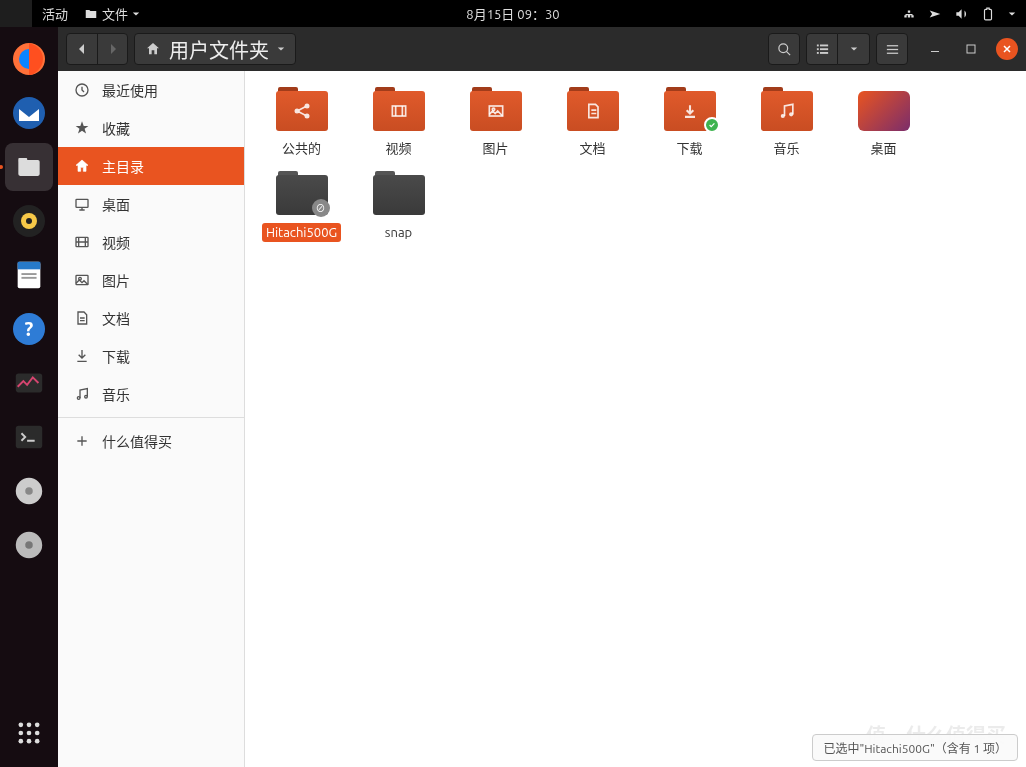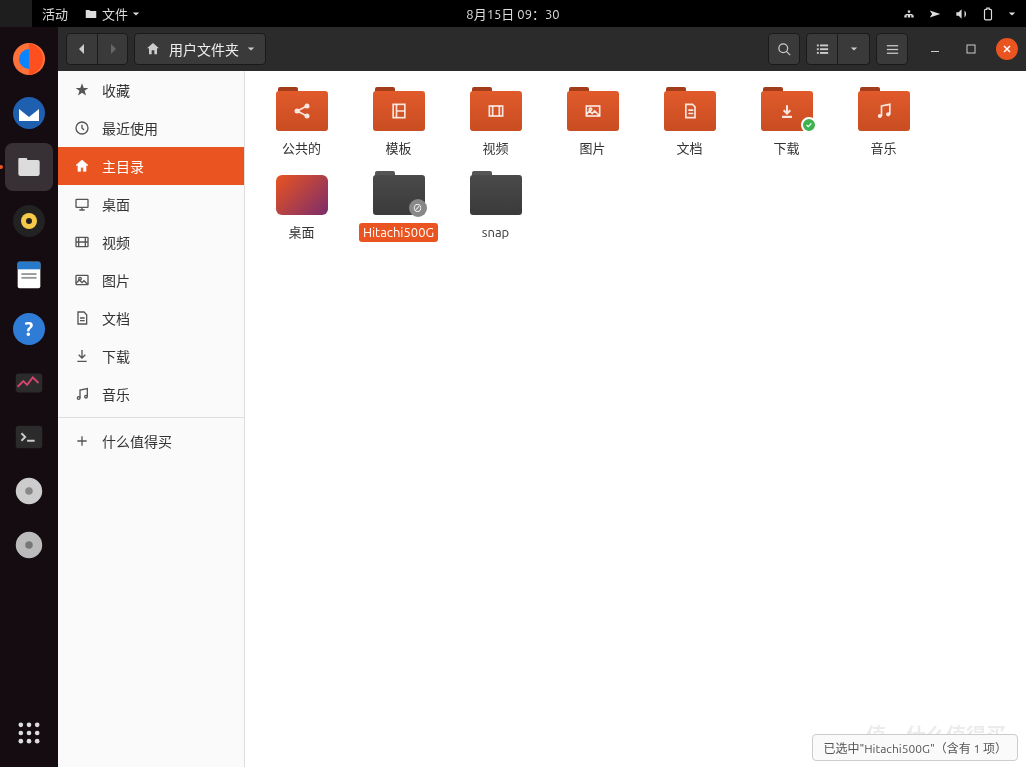--- a/index.html
+++ b/index.html
@@ -20,21 +20,21 @@
 .dock-item.active::before { content:''; position:absolute; left:-6px; top:50%; transform:translateY(-50%); width:4px; height:4px; background:#e95420; border-radius:50%; }
 .dock-spacer { flex: 1; }
 .dock-apps { width: 48px; height: 48px; display: flex; align-items: center; justify-content: center; margin-bottom: 10px; cursor: pointer; }
 
 
 .window { position: absolute; left: 58px; top: 27px; right: 0; bottom: 0; background: #fff; display: flex; flex-direction: column; }
 .titlebar { height: 44px; background: #2b2b2b; display: flex; align-items: center; padding: 0 8px; gap: 6px; }
 .nav-btns { display: flex; background: #3a3a3a; border-radius: 4px; overflow: hidden; border: 1px solid #1a1a1a; }
 .nav-btn { width: 30px; height: 30px; display: flex; align-items: center; justify-content: center; cursor: pointer; }
 .nav-btn + .nav-btn { border-left: 1px solid #1a1a1a; }
-.pathbar { display: flex; align-items: center; background: #3a3a3a; border: 1px solid #1a1a1a; border-radius: 4px; height: 32px; padding: 0 10px; gap: 8px; color: #eee; font-size: 14px; cursor: pointer; }
+.pathbar { display: flex; align-items: center; background: #3a3a3a; border: 1px solid #1a1a1a; border-radius: 4px; height: 32px; padding: 0 10px; gap: 8px; color: #eee; font-size: 20px; cursor: pointer; }
 .tb-spacer { flex: 1; }
 .tb-btn { height: 32px; min-width: 32px; background: #3a3a3a; border: 1px solid #1a1a1a; border-radius: 4px; display: flex; align-items: center; justify-content: center; cursor: pointer; }
 .tb-btn-group { display: flex; }
 .tb-btn-group .tb-btn { border-radius: 0; }
 .tb-btn-group .tb-btn:first-child { border-radius: 4px 0 0 4px; }
 .tb-btn-group .tb-btn:last-child { border-radius: 0 4px 4px 0; border-left: none; }
 .win-controls { display: flex; gap: 14px; margin-left: 10px; }
 .win-ctrl { width: 22px; height: 22px; border-radius: 50%; display: flex; align-items: center; justify-content: center; cursor: pointer; }
 .win-ctrl.close { background: #e95420; }
 
@@ -259,31 +259,31 @@
           <svg width="10" height="10" viewBox="0 0 10 10">
             <path d="M2 2l6 6M8 2l-6 6" stroke="#fff" stroke-width="1.5"></path>
           </svg>
         </div>
     </div>
   </div>
 
   <div class="content-area">
     <div class="sidebar">
       <div class="sb-item">
+          <svg width="16" height="16" viewBox="0 0 24 24" fill="none" stroke="#555" stroke-width="2">
+            <circle cx="12" cy="12" r="9"></circle>
+            <path d="M12 7v5l3 3"></path>
+          </svg>
+          <span>最近使用</span>
+        </div>
+      <div class="sb-item">
           <svg width="16" height="16" viewBox="0 0 24 24" fill="#555">
             <path d="M12 2l2.6 7h7l-5.7 4.3 2.2 7L12 16l-6 4.3 2.2-7L2.5 9h7z"></path>
           </svg>
           <span>收藏</span>
-        </div>
-      <div class="sb-item">
-          <svg width="16" height="16" viewBox="0 0 24 24" fill="none" stroke="#555" stroke-width="2">
-            <circle cx="12" cy="12" r="9"></circle>
-            <path d="M12 7v5l3 3"></path>
-          </svg>
-          <span>最近使用</span>
         </div>
       <div class="sb-item active">
           <svg width="16" height="16" viewBox="0 0 24 24" fill="#fff">
             <path d="M12 3l9 8h-3v9h-4v-6h-4v6H6v-9H3z"></path>
           </svg>
           <span>主目录</span>
         </div>
       <div class="sb-item">
           <svg width="16" height="16" viewBox="0 0 24 24" fill="none" stroke="#555" stroke-width="2">
             <rect x="3" y="5" width="18" height="12" rx="1"></rect>
@@ -351,33 +351,20 @@
               </div>
             </div>
           </div>
           <div class="file-label">公共的</div>
         </div>
         <div class="file-item">
           <div class="file-icon">
             <div class="folder">
               <div class="folder-body">
                 <svg width="20" height="20" viewBox="0 0 24 24" fill="none" stroke="rgba(255,255,255,0.85)" stroke-width="2">
-                  <rect x="5" y="4" width="14" height="16"></rect>
-                  <path d="M9 4v16M9 12h10"></path>
-                </svg>
-              </div>
-            </div>
-          </div>
-          <div class="file-label">模板</div>
-        </div>
-        <div class="file-item">
-          <div class="file-icon">
-            <div class="folder">
-              <div class="folder-body">
-                <svg width="20" height="20" viewBox="0 0 24 24" fill="none" stroke="rgba(255,255,255,0.85)" stroke-width="2">
                   <rect x="4" y="6" width="16" height="12"></rect>
                   <path d="M8 6v12M16 6v12"></path>
                 </svg>
               </div>
             </div>
           </div>
           <div class="file-label">视频</div>
         </div>
         <div class="file-item">
           <div class="file-icon">

